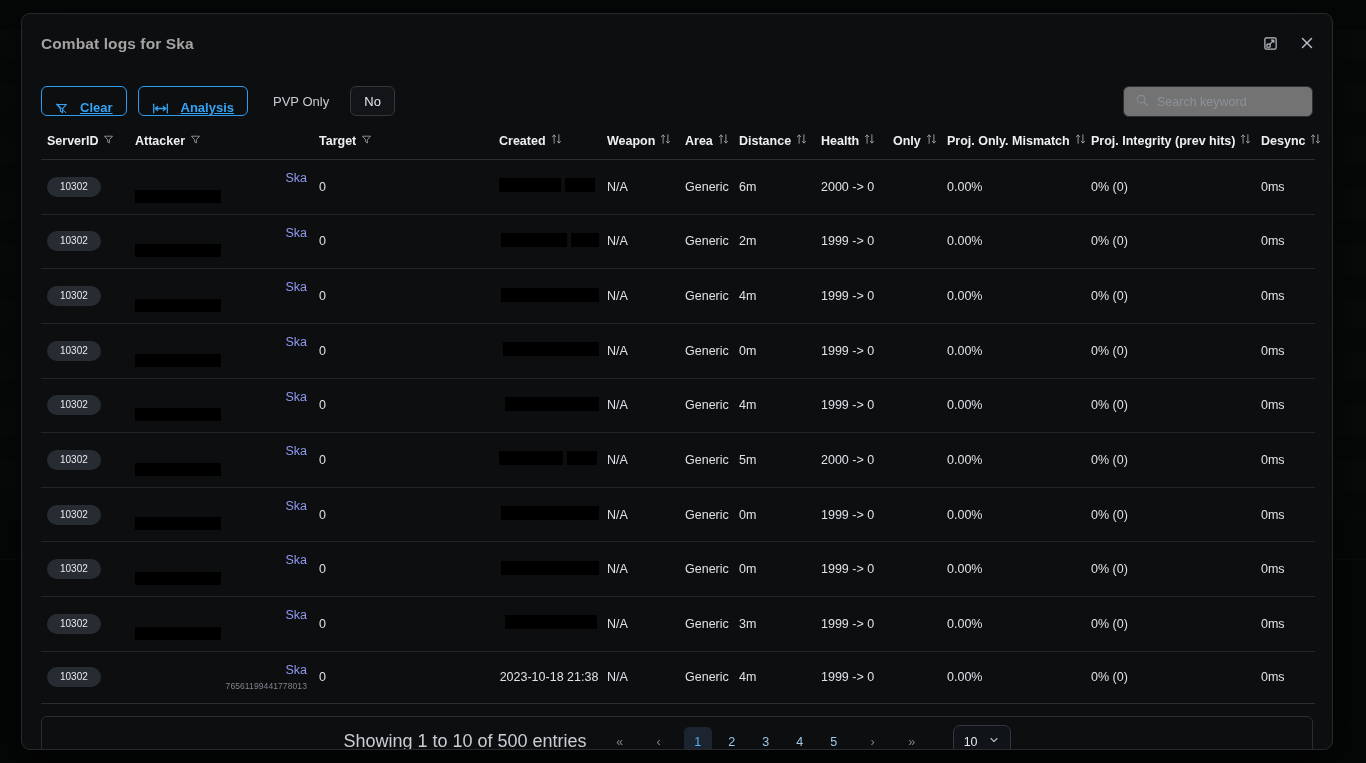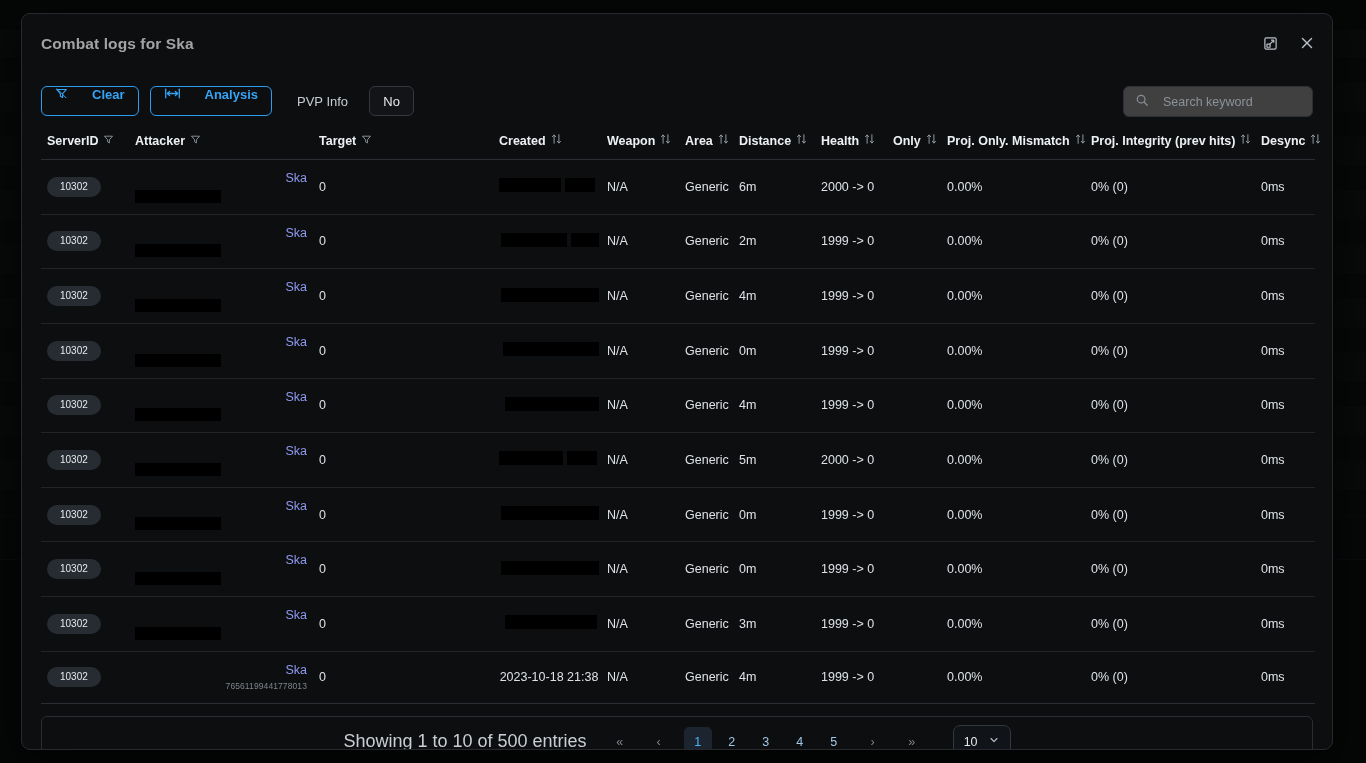--- a/index.html
+++ b/index.html
@@ -82,33 +82,34 @@
   .toolbar {
     position: relative;
     height: 46px;
     padding: 0 19px;
     display: flex;
     align-items: center;
     gap: 11px;
   }
   .btn-outline {
     display: inline-flex;
-    align-items: flex-start;
-    gap: 24px;
+    align-items: flex-end;
+    gap: 12px;
     height: 30px;
     padding: 0 13px;
     border: 1px solid #2d9cf0;
     border-radius: 6px;
     background: transparent;
     color: #35a4f5;
     font-size: 13px;
     font-weight: bold;
     font-family: "Liberation Sans", sans-serif;
     cursor: pointer;
     white-space: nowrap;
+    text-decoration: underline;
   }
   .btn-outline svg { display: block; }
 
   .pvp-label {
     margin-left: 14px;
     font-size: 13px;
     color: #c7ccd2;
     white-space: nowrap;
   }
   .pvp-toggle {
@@ -129,25 +130,25 @@
   }
 
   .search-wrap {
     position: absolute;
     right: 19px;
     top: 8px;
     width: 190px;
     height: 31px;
     display: flex;
     align-items: center;
-    gap: 14px;
+    gap: 8px;
     padding: 4px 11px;
     border: 1px solid #2c3036;
     border-radius: 6px;
-    background: #404040;
+    background: #737373;
   }
   .search-wrap svg { flex: none; color: #868d95; }
   .search-input {
     flex: 1;
     border: none;
     outline: none;
     background: transparent;
     color: #e3e7ea;
     font-size: 12.5px;
     font-family: "Liberation Sans", sans-serif;
@@ -345,21 +346,21 @@
           <path d="M2 2 V12"></path>
           <path d="M18 2 V12"></path>
           <path d="M4 7 H16"></path>
           <path d="M4 7 L6.6 4.6 M4 7 L6.6 9.4"></path>
           <path d="M16 7 L13.4 4.6 M16 7 L13.4 9.4"></path>
         </svg>
       </span>
       <span>Analysis</span>
     </button>
 
-    <span class="pvp-label">PVP Info</span>
+    <span class="pvp-label">PVP Only</span>
     <button class="pvp-toggle">No</button>
 
     <div class="search-wrap">
       <span>
         <svg width="14" height="14" viewBox="0 0 16 16" fill="none" stroke="currentColor" stroke-width="1.4" stroke-linecap="round">
           <circle cx="7" cy="7" r="4.4"></circle>
           <path d="M10.3 10.3 L14 14"></path>
         </svg>
       </span>
       <input class="search-input" type="text" placeholder="Search keyword" style="">

